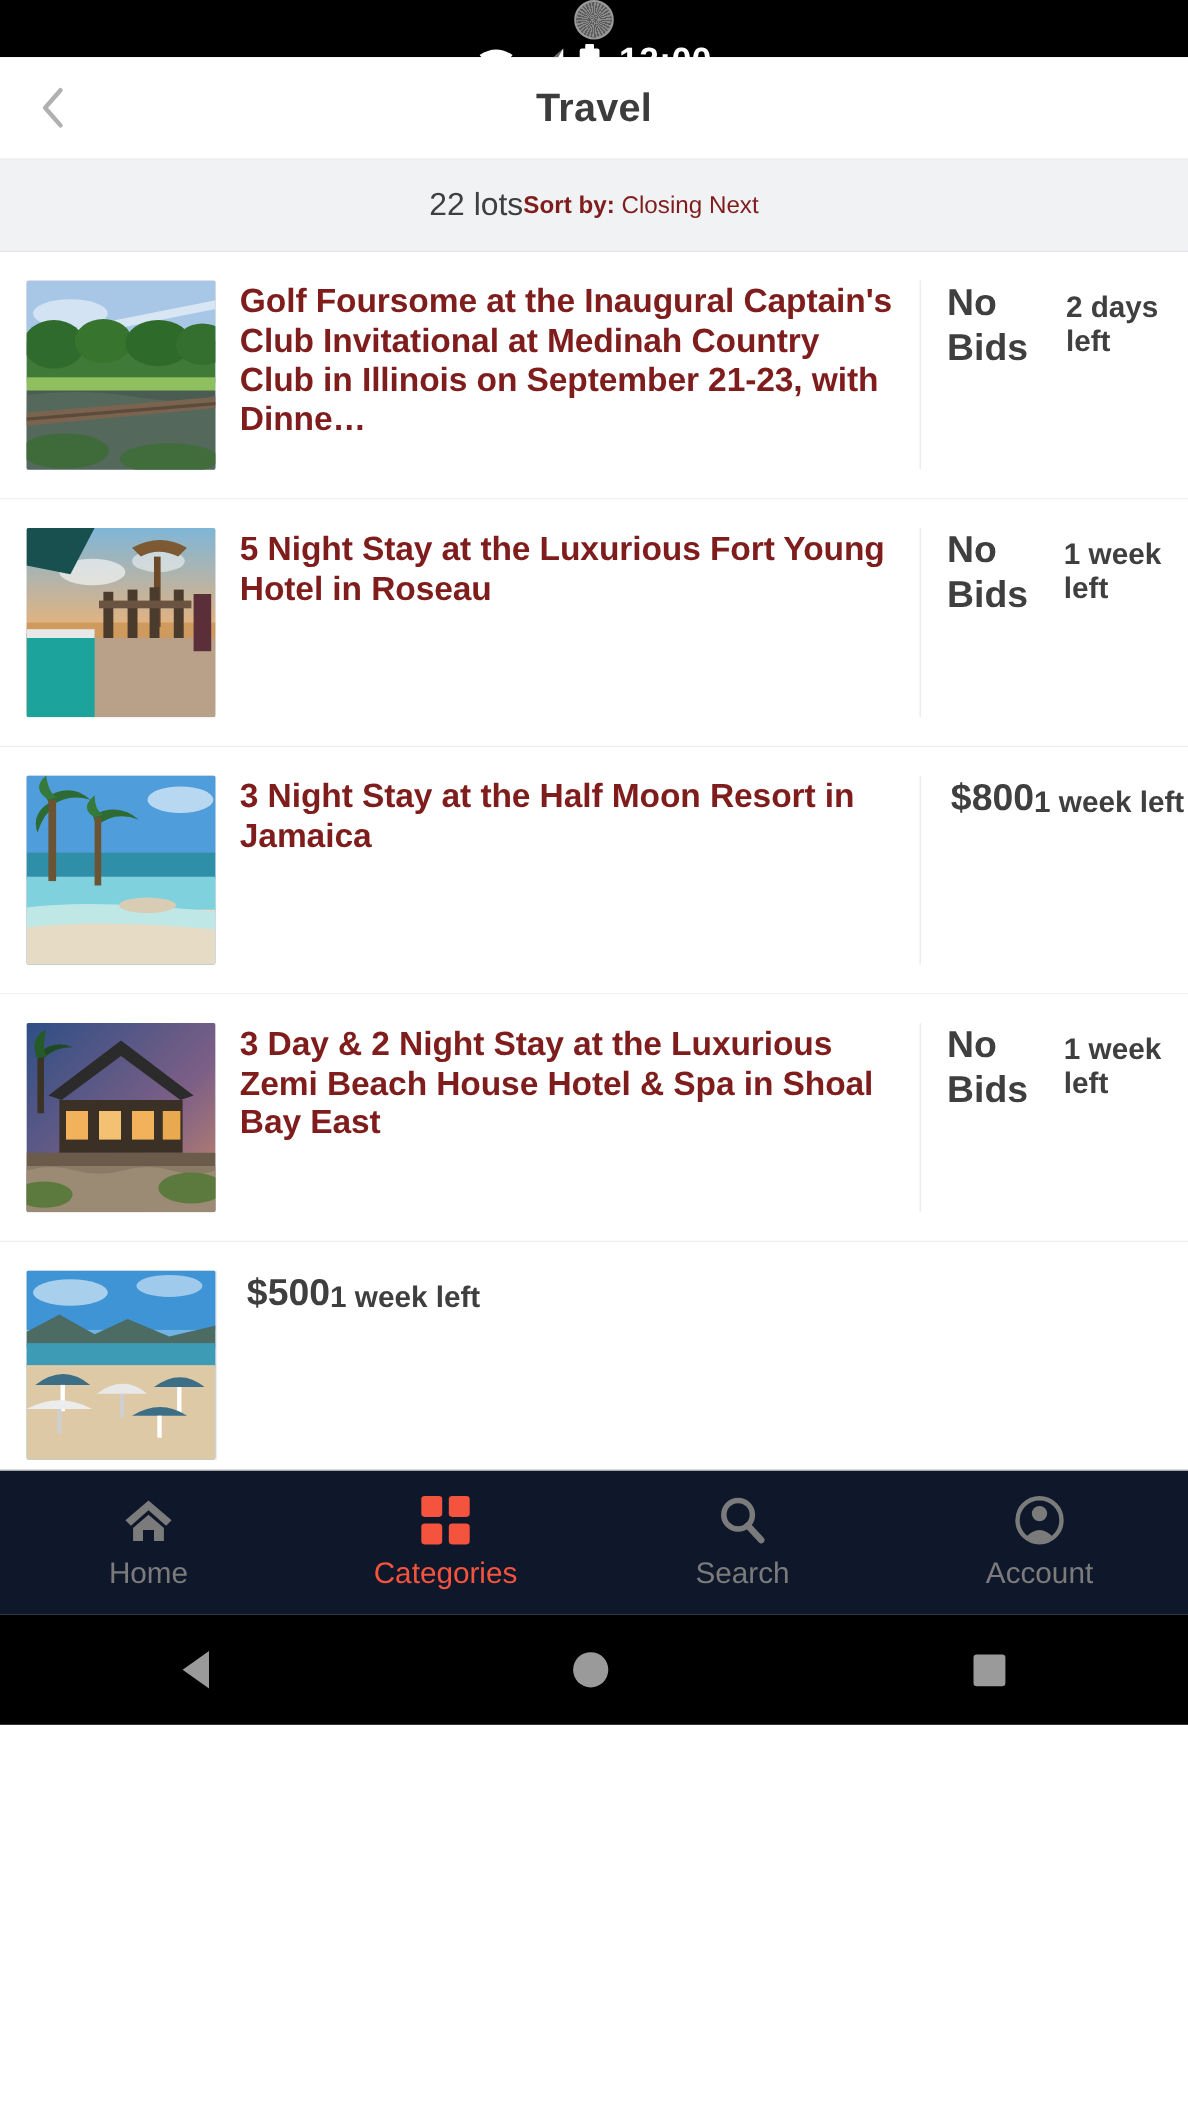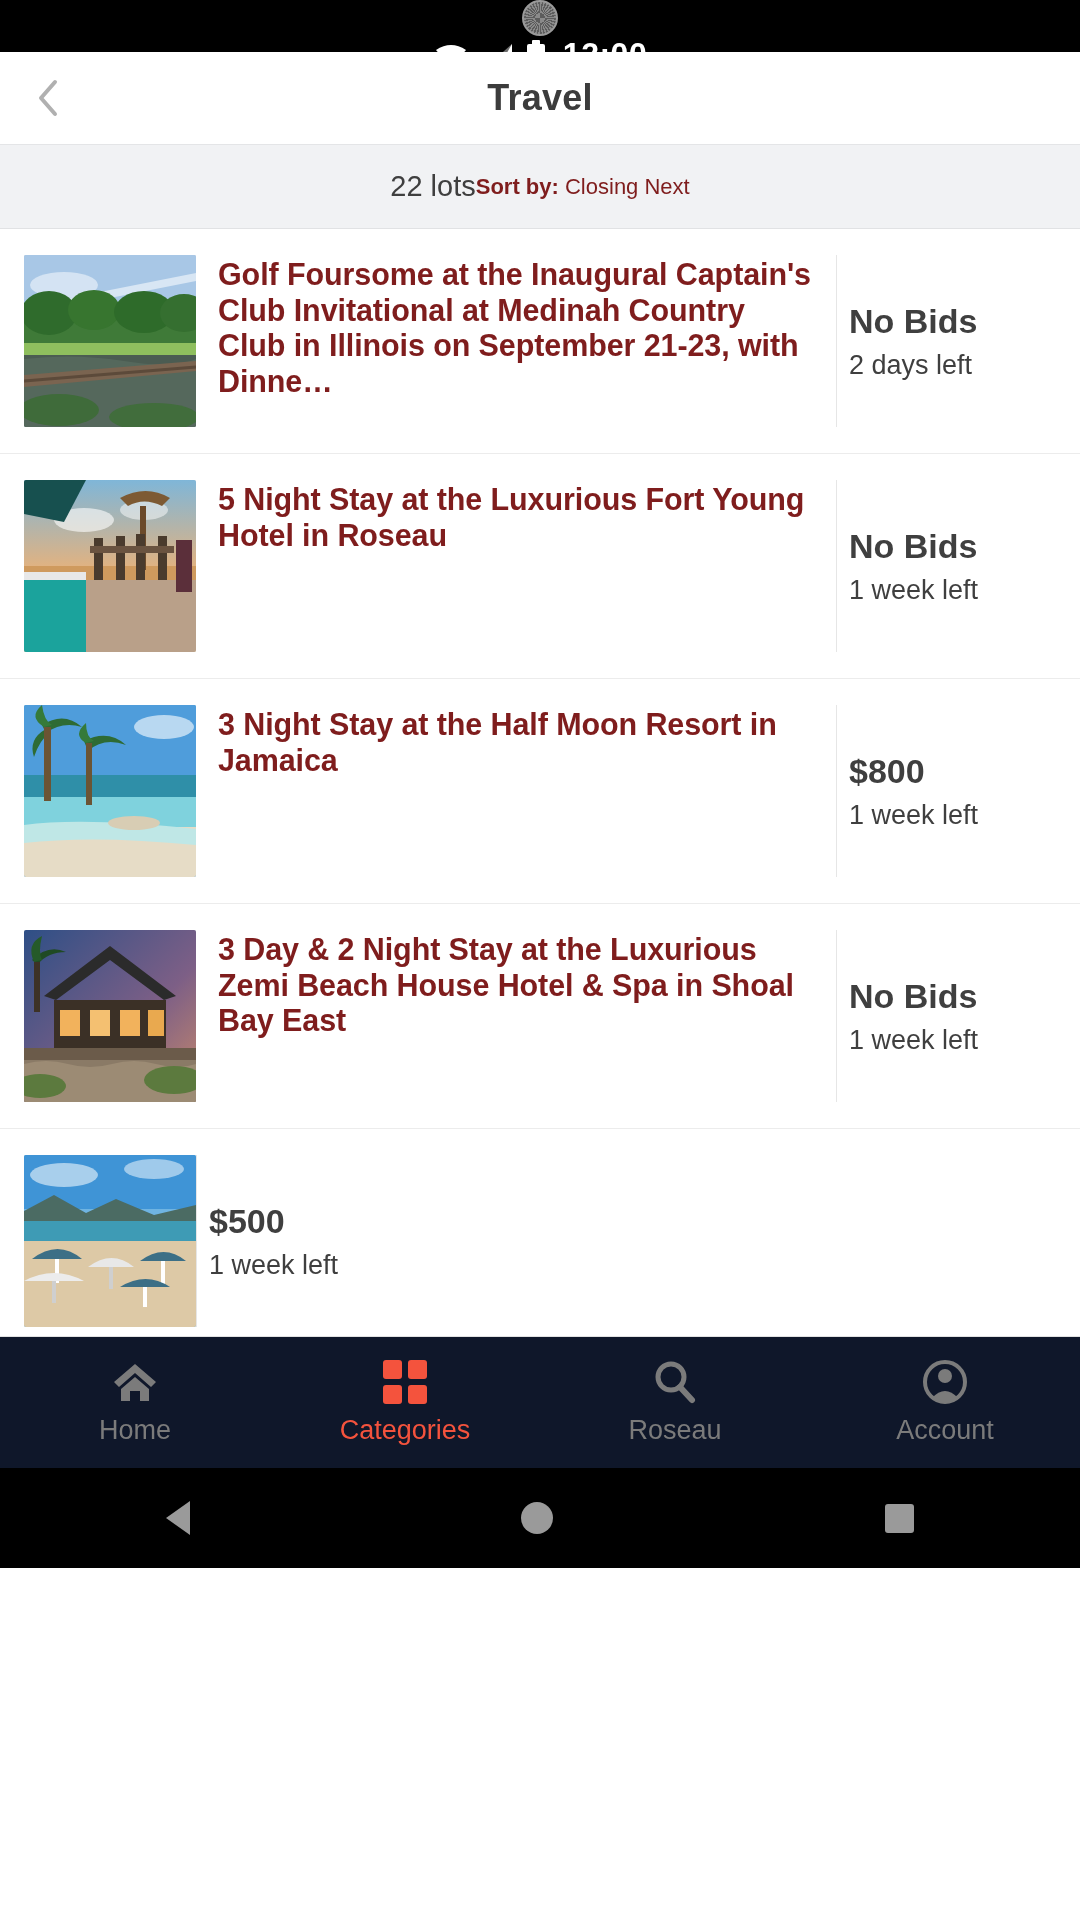--- a/index.html
+++ b/index.html
@@ -88,25 +88,25 @@
     display:flex; align-items:flex-start;
   }
   .row-title {
     font-size:30.5px; line-height:1.17; font-weight:700; color:#7f1d1d;
     letter-spacing:-0.1px;
     padding-top:2px;
   }
   .row-side {
     flex:0 0 auto; width:244px;
     border-left:1px solid #e6e6e6;
-    padding-left:12px;
-    display:flex; flex-direction:column; justify-content:center;
+    padding-left:24px;
+    display:flex; flex-direction:row; justify-content:center;
   }
   .bid-amount { font-size:34px; font-weight:700; color:#3f3f3f; line-height:1.2; }
-  .time-left { font-size:27px; font-weight:400; color:#3f3f3f; margin-top:9px; }
+  .time-left { font-size:27px; font-weight:700; color:#3f3f3f; margin-top:9px; }
 
   
   .tabbar {
     height:132px; background:#0f172a; border-top:1px solid #e2e2e2;
     display:flex; align-items:center;
   }
   .tab {
     flex:1 1 0; height:100%;
     display:flex; flex-direction:column; align-items:center; justify-content:center;
     gap:10px;
@@ -359,21 +359,21 @@
     <span class="tab-label">Categories</span>
   </div>
 
   <div class="tab">
     <span class="tab-icon">
       <svg width="46" height="46" viewBox="0 0 46 46">
         <circle cx="19" cy="18" r="13" fill="none" stroke="#7b7b7b" stroke-width="5"></circle>
         <line x1="28" y1="28" x2="40" y2="41" stroke="#7b7b7b" stroke-width="6" stroke-linecap="round"></line>
       </svg>
     </span>
-    <span class="tab-label">Roseau</span>
+    <span class="tab-label">Search</span>
   </div>
 
   <div class="tab">
     <span class="tab-icon">
       <svg width="46" height="46" viewBox="0 0 46 46">
         <circle cx="23" cy="23" r="20" fill="none" stroke="#7b7b7b" stroke-width="4"></circle>
         <circle cx="23" cy="17" r="7" fill="#7b7b7b"></circle>
         <path d="M10 39 q13 -14 26 0 a20 20 0 0 1 -26 0 Z" fill="#7b7b7b"></path>
       </svg>
     </span>

